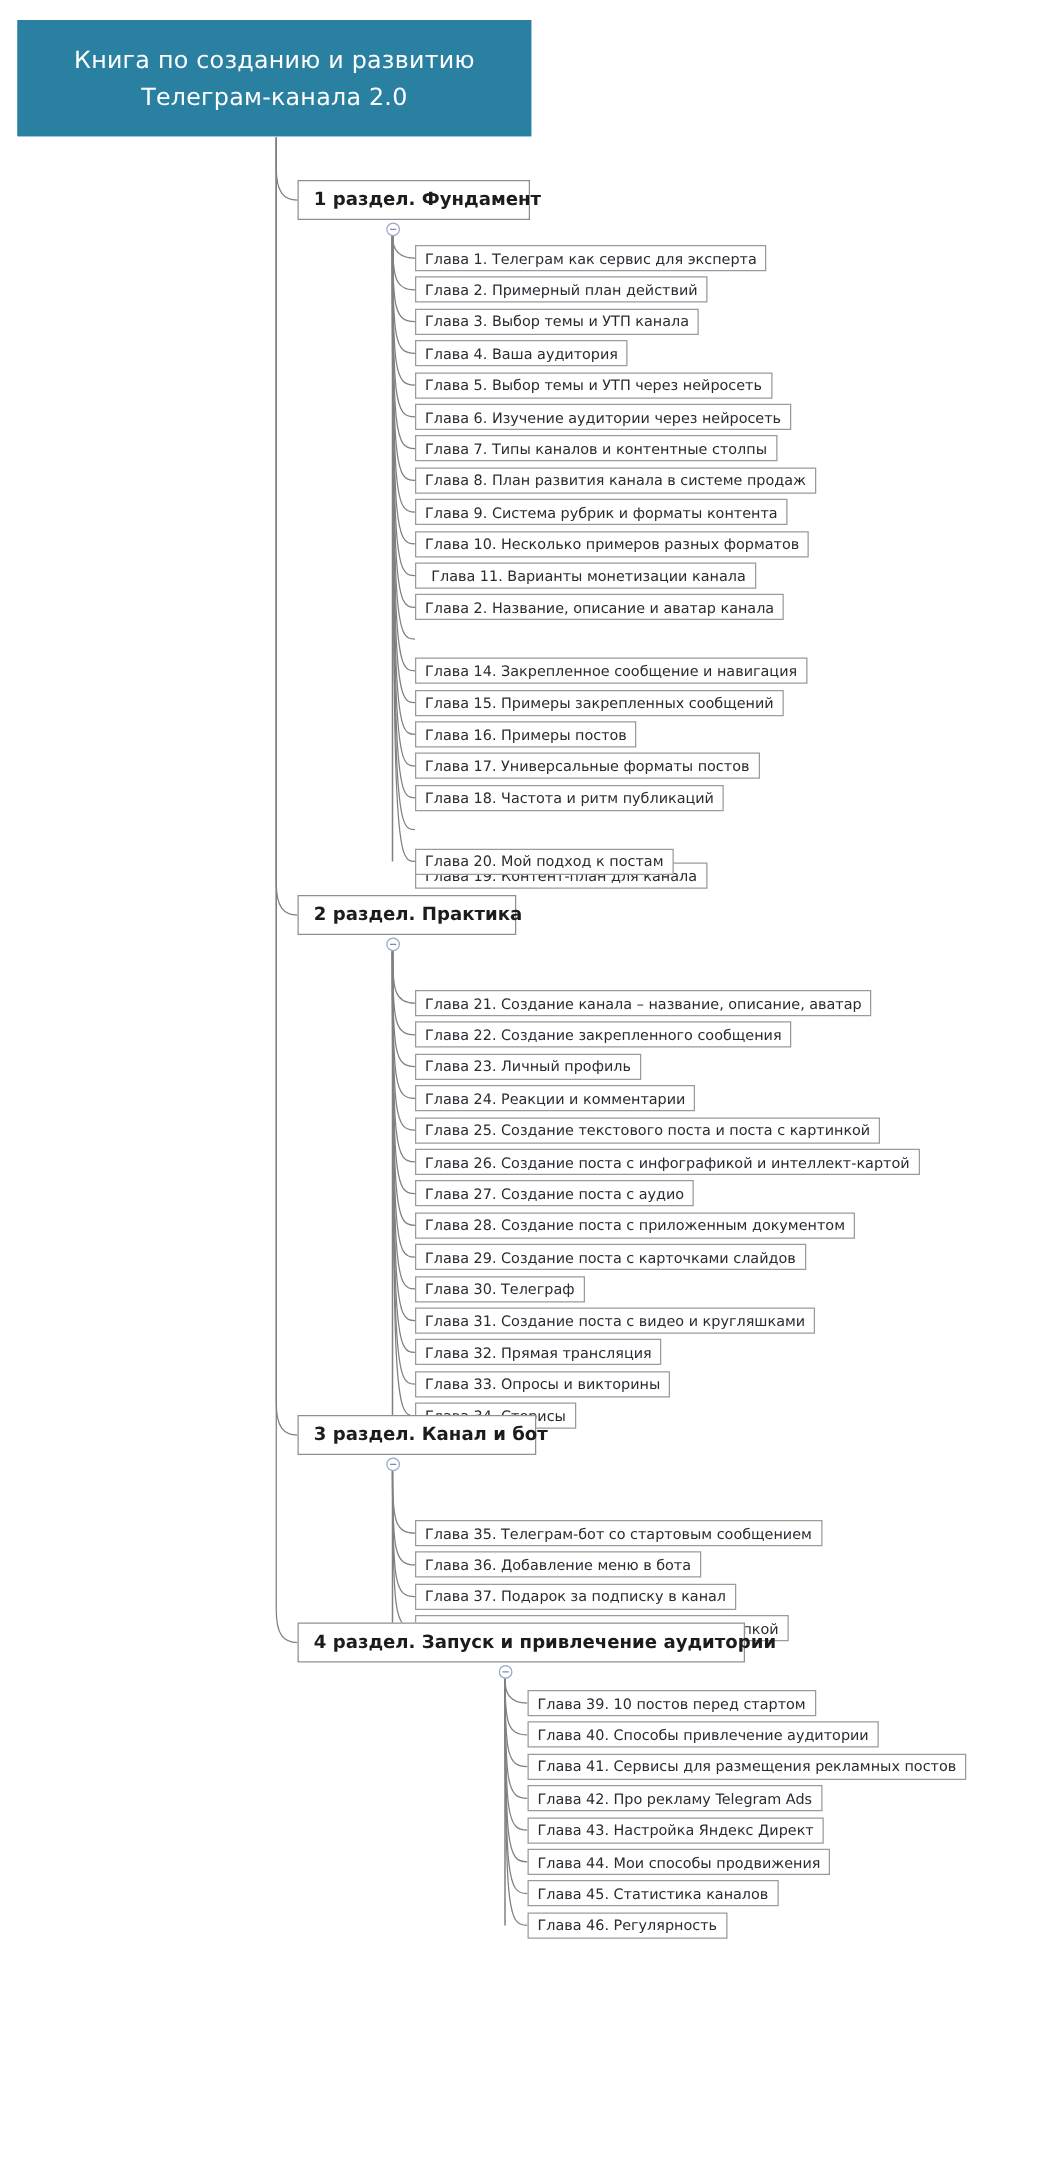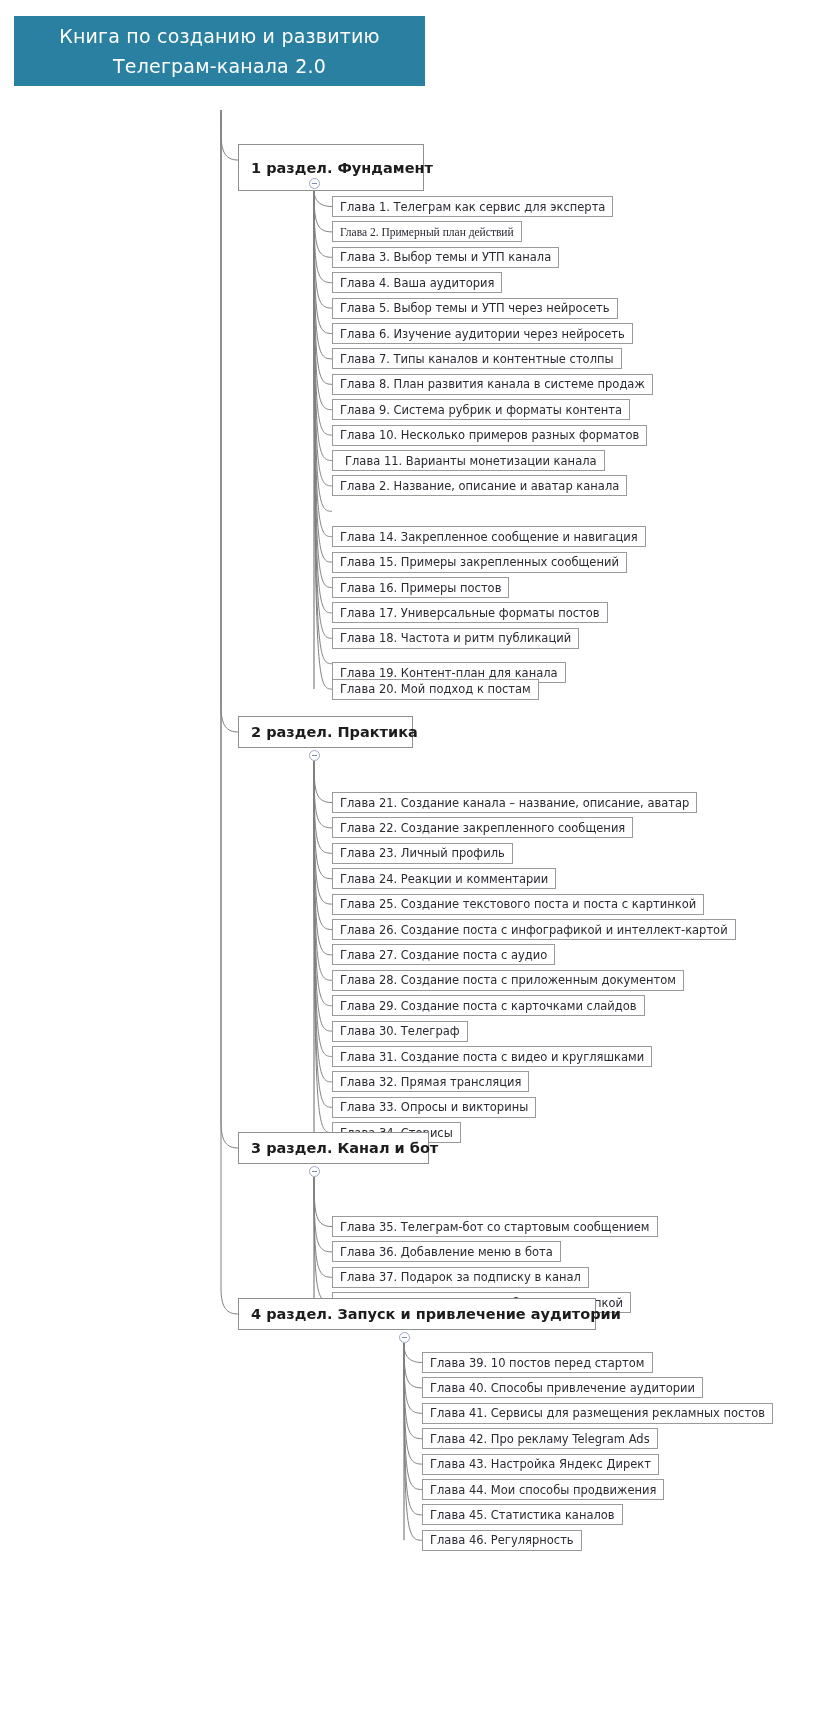--- a/index.html
+++ b/index.html
@@ -139,32 +139,32 @@
       <path d="M 404 1343 C 404 1352.5, 406 1362.5, 422 1362.5" fill="none" stroke="#808080" stroke-width="1"></path>
       <path d="M 404 1343 C 404 1377.9, 406 1387.9, 422 1387.9" fill="none" stroke="#808080" stroke-width="1"></path>
       <path d="M 404 1343 C 404 1403.3, 406 1413.3, 422 1413.3" fill="none" stroke="#808080" stroke-width="1"></path>
       <path d="M 404 1343 C 404 1428.7, 406 1438.7, 422 1438.7" fill="none" stroke="#808080" stroke-width="1"></path>
       <path d="M 404 1343 C 404 1454.1, 406 1464.1, 422 1464.1" fill="none" stroke="#808080" stroke-width="1"></path>
       <path d="M 404 1343 C 404 1479.5, 406 1489.5, 422 1489.5" fill="none" stroke="#808080" stroke-width="1"></path>
       <path d="M 404 1343 C 404 1504.9, 406 1514.9, 422 1514.9" fill="none" stroke="#808080" stroke-width="1"></path>
       <path d="M 404 1343 C 404 1530.3, 406 1540.3, 422 1540.3" fill="none" stroke="#808080" stroke-width="1"></path>
       <path d="M 404 1343 L 404 1540.3" fill="none" stroke="#808080" stroke-width="1.2"></path>
     </svg>
-<div class="node root-node" style="left: 14px; top: 16px; width: 411px; height: 70px; align-items: center;">
+<div class="node root-node" style="left: 14px; top: 16px; width: 411px; height: 93px; align-items: center;">
       <span>Книга по созданию и развитию</span>
       <span class="line2">Телеграм-канала 2.0</span>
     </div>
-    <div class="node section-node" style="left: 238px; top: 144px; height: 47px; width: 186px;">
+    <div class="node section-node" style="left: 238px; top: 144px; height: 32px; width: 186px;">
       <span>1 раздел. Фундамент</span>
     </div>
     <div class="collapse-toggle" style="left: 309px; top: 178px;"></div>
     <div class="node leaf-node" style="left: 332px; top: 196px;">
       <span>Глава 1. Телеграм как сервис для эксперта</span>
     </div>
-    <div class="node leaf-node" style="left: 332px; top: 221.4px; font-family: Liberation Serif, serif;">
+    <div class="node leaf-node" style="left: 332px; top: 221.4px;">
       <span>Глава 2. Примерный план действий</span>
     </div>
     <div class="node leaf-node" style="left: 332px; top: 246.8px;">
       <span>Глава 3. Выбор темы и УТП канала</span>
     </div>
     <div class="node leaf-node" style="left: 332px; top: 272.2px;">
       <span>Глава 4. Ваша аудитория</span>
     </div>
     <div class="node leaf-node" style="left: 332px; top: 297.6px;">
       <span>Глава 5. Выбор темы и УТП через нейросеть</span>
@@ -198,21 +198,21 @@
     </div>
     <div class="node leaf-node" style="left: 332px; top: 577px;">
       <span>Глава 16. Примеры постов</span>
     </div>
     <div class="node leaf-node" style="left: 332px; top: 602.4px;">
       <span>Глава 17. Универсальные форматы постов</span>
     </div>
     <div class="node leaf-node" style="left: 332px; top: 627.8px;">
       <span>Глава 18. Частота и ритм публикаций</span>
     </div>
-    <div class="node leaf-node" style="left: 332px; top: 662px;">
+    <div class="node leaf-node" style="left: 332px; top: 690px;">
       <span>Глава 19. Контент-план для канала</span>
     </div>
     <div class="node leaf-node" style="left: 332px; top: 678.6px;">
       <span>Глава 20. Мой подход к постам</span>
     </div>
     <div class="node section-node" style="left: 238px; top: 716px; height: 32px; width: 175px;">
       <span>2 раздел. Практика</span>
     </div>
     <div class="collapse-toggle" style="left: 309px; top: 750px;"></div>
     <div class="node leaf-node" style="left: 332px; top: 792px;">

